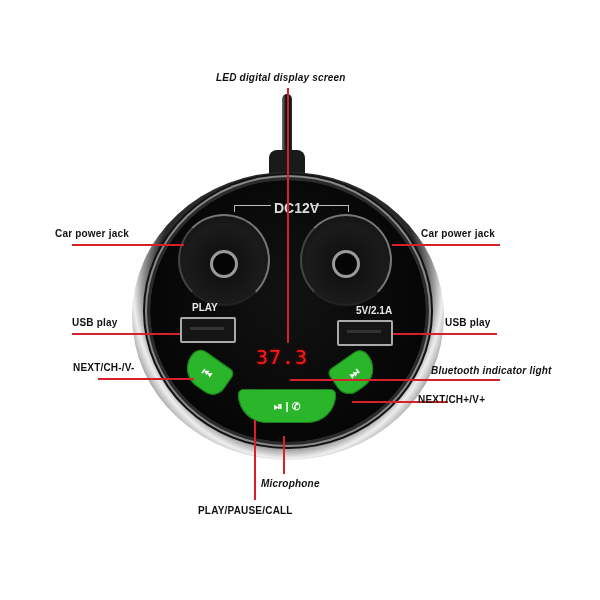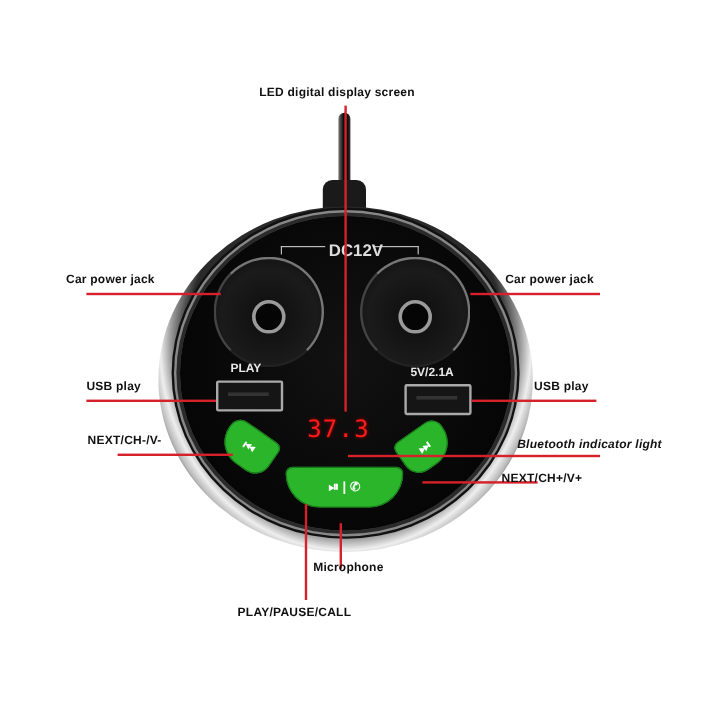--- a/index.html
+++ b/index.html
@@ -62,21 +62,21 @@
 
 <div class="jack" style="left:178px; top:214px;">
   <div class="jack-core"></div>
 </div>
 <div class="jack" style="left:300px; top:214px;">
   <div class="jack-core"></div>
 </div>
 
 <div class="usb-text" style="left:192px; top:302px;">PLAY</div>
 <div class="usb" style="left:180px; top:317px;"></div>
-<div class="usb-text" style="left:342px; top:305px;">5V/2.1A</div>
+<div class="usb-text" style="left:356px; top:305px;">5V/2.1A</div>
 <div class="usb" style="left:337px; top:320px;"></div>
 
 <div class="lcd">37.3</div>
 
 <div class="btn btn-prev">
   <span>⏮</span>
 </div>
 <div class="btn btn-next">
   <span>⏭</span>
 </div>
@@ -88,22 +88,22 @@
 <div class="line hline" style="left:72px; top:244px; width:112px;"></div>
 <div class="line hline" style="left:392px; top:244px; width:108px;"></div>
 <div class="line hline" style="left:72px; top:333px; width:108px;"></div>
 <div class="line hline" style="left:393px; top:333px; width:104px;"></div>
 <div class="line hline" style="left:98px; top:378px; width:96px;"></div>
 <div class="line hline" style="left:290px; top:379px; width:210px;"></div>
 <div class="line hline" style="left:352px; top:401px; width:96px;"></div>
 <div class="line vline" style="left:254px; top:420px; height:80px;"></div>
 <div class="line vline" style="left:283px; top:436px; height:38px;"></div>
 
-<div class="label" style="left:216px; top:72px;">LED digital display screen</div>
+<div class="label" style="left:216px; top:72px;font-style:italic;">LED digital display screen</div>
 <div class="label" style="left:55px; top:228px;">Car power jack</div>
 <div class="label" style="left:421px; top:228px;">Car power jack</div>
 <div class="label" style="left:72px; top:317px;">USB play</div>
 <div class="label" style="left:445px; top:317px;">USB play</div>
 <div class="label" style="left:73px; top:362px;">NEXT/CH-/V-</div>
 <div class="label" style="left:431px; top:365px;font-style:italic;">Bluetooth indicator light</div>
 <div class="label" style="left:418px; top:394px;">NEXT/CH+/V+</div>
-<div class="label" style="left:261px; top:468px;">Microphone</div>
+<div class="label" style="left:261px; top:478px;font-style:italic;">Microphone</div>
 <div class="label" style="left:198px; top:505px;">PLAY/PAUSE/CALL</div>
 
 </body></html>

